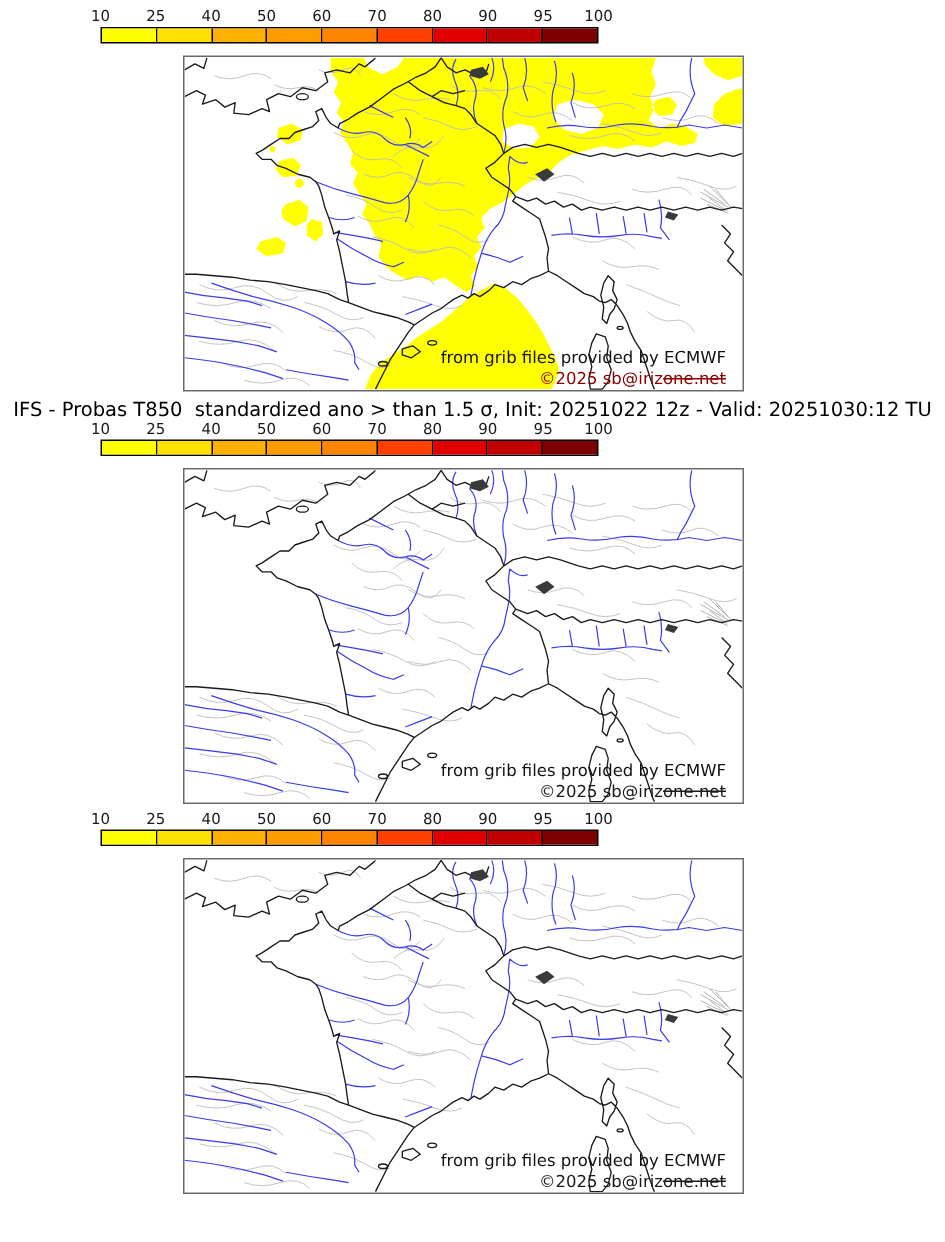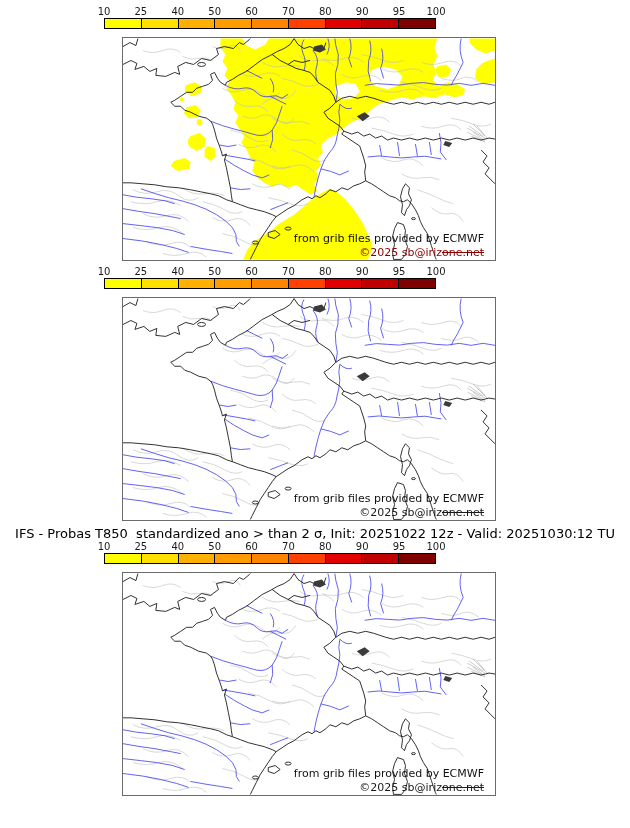--- a/index.html
+++ b/index.html
@@ -9,21 +9,21 @@
   body{
     width:630px;height:828px;background:#ffffff;overflow:hidden;
     font-family:"DejaVu Sans","Liberation Sans",sans-serif;color:#000;
   }
   .panel{margin-top:5px;}
   .panel:first-of-type{margin-top:6px;}
   .panel-title{
     font-size:13px;line-height:15px;text-align:center;white-space:pre;
     color:#000;
   }
-  .cbar-wrap{width:332px;margin-left:104px;}
+  .cbar-wrap{width:332px;margin-left:67px;}
   .cbar-ticks{position:relative;height:12px;font-size:10px;line-height:12px;color:#1a1a1a;}
   .cbar-ticks .tick{position:absolute;top:0;transform:translateX(-50%);}
   .cbar-bar{display:flex;width:332px;height:11px;border:1px solid #000;box-sizing:border-box;}
   .cbar-bar .seg{flex:1;border-right:1px solid #000;}
   .cbar-bar .seg:last-child{border-right:none;}
   .map{
     position:relative;width:372px;height:222px;margin:8px 0 0 122px;
     border:1px solid #6a6a6a;background:#fff;overflow:hidden;
   }
   .map svg{display:block;}
@@ -174,20 +174,21 @@
     <svg viewBox="0 0 374 222" width="372" height="222">
       <use href="#yellow-overlay" class="yellow-use"></use>
       <use href="#base-map"></use>
     </svg>
     <div class="credit">from grib files provided by ECMWF</div>
     <div class="copyright" style="color: rgb(139, 0, 0);"><span>©2025 sb@iriz</span><span class="struck">one.net</span></div>
   </div>
 </section>
 
 <section class="panel">
+  <div class="panel-title">IFS - Probas T850  standardized ano &gt; than 1.5 σ, Init: 20251022 12z - Valid: 20251030:12 TU</div>
   <div class="cbar-wrap">
     <div class="cbar-ticks">
         <span class="tick" style="left: 0%;">10</span>
         <span class="tick" style="left: 11.1111%;">25</span>
         <span class="tick" style="left: 22.2222%;">40</span>
         <span class="tick" style="left: 33.3333%;">50</span>
         <span class="tick" style="left: 44.4444%;">60</span>
         <span class="tick" style="left: 55.5556%;">70</span>
         <span class="tick" style="left: 66.6667%;">80</span>
         <span class="tick" style="left: 77.7778%;">90</span>
@@ -210,21 +211,20 @@
     <svg viewBox="0 0 374 222" width="372" height="222">
       <use href="#yellow-overlay" class="yellow-use" style="display: none;"></use>
       <use href="#base-map"></use>
     </svg>
     <div class="credit">from grib files provided by ECMWF</div>
     <div class="copyright" style="color: rgb(26, 26, 26);"><span>©2025 sb@iriz</span><span class="struck">one.net</span></div>
   </div>
 </section>
 
 <section class="panel">
-  <div class="panel-title">IFS - Probas T850  standardized ano &gt; than 2 σ, Init: 20251022 12z - Valid: 20251030:12 TU</div>
   <div class="cbar-wrap">
     <div class="cbar-ticks">
         <span class="tick" style="left: 0%;">10</span>
         <span class="tick" style="left: 11.1111%;">25</span>
         <span class="tick" style="left: 22.2222%;">40</span>
         <span class="tick" style="left: 33.3333%;">50</span>
         <span class="tick" style="left: 44.4444%;">60</span>
         <span class="tick" style="left: 55.5556%;">70</span>
         <span class="tick" style="left: 66.6667%;">80</span>
         <span class="tick" style="left: 77.7778%;">90</span>

